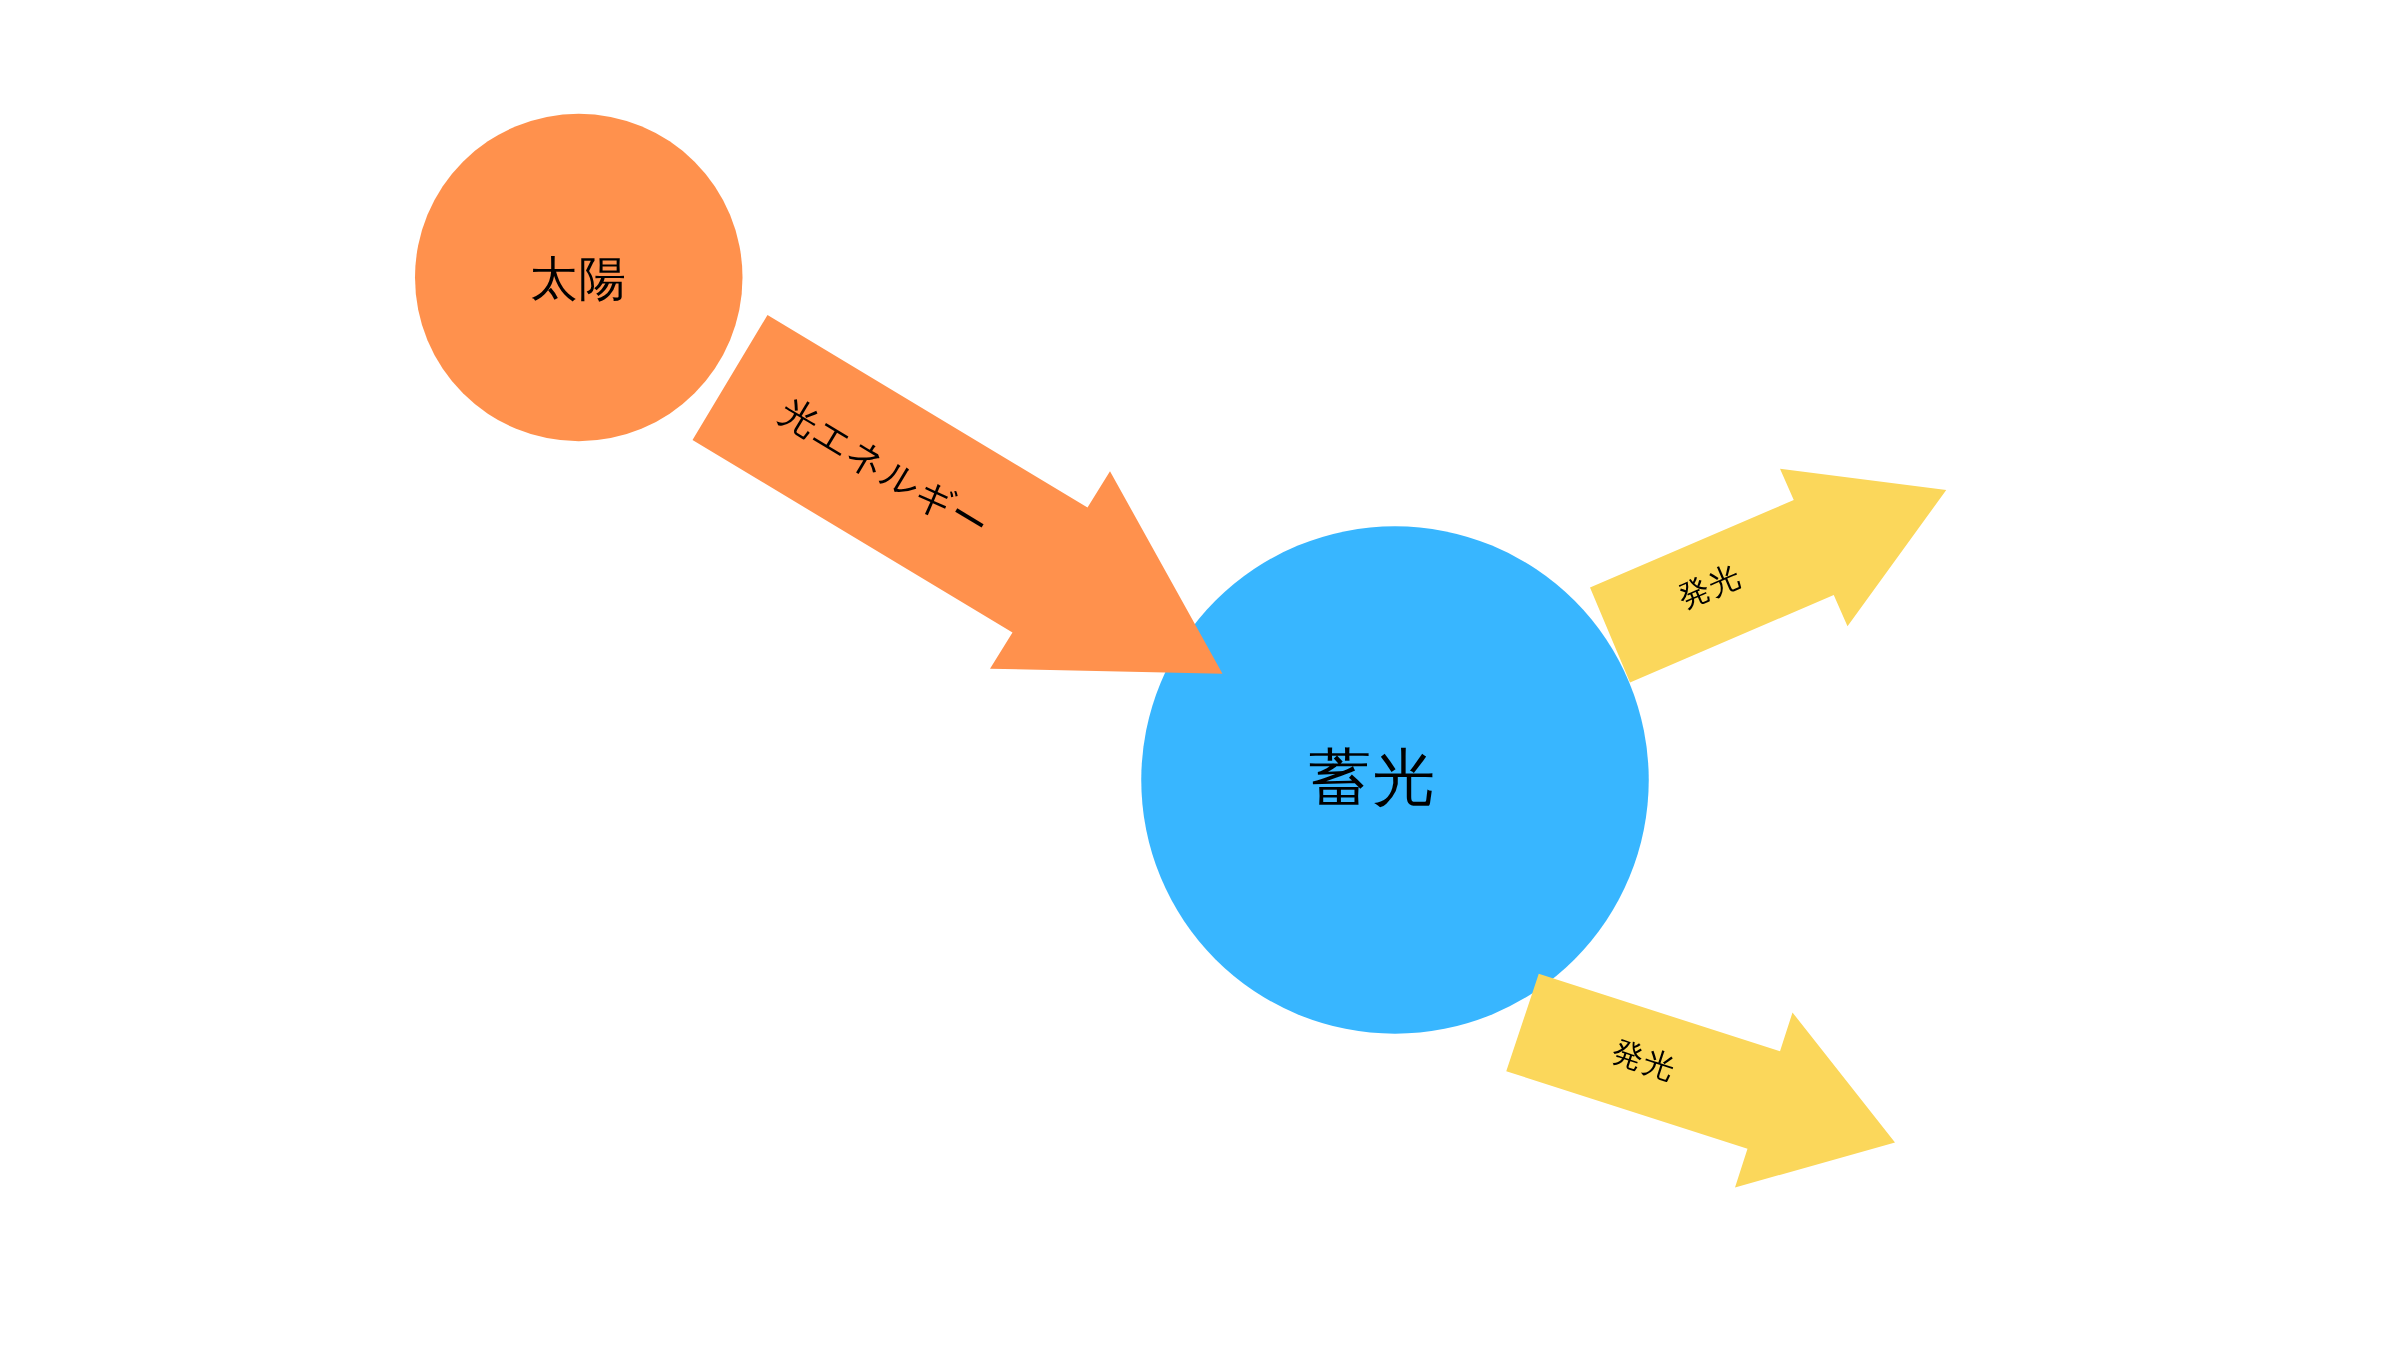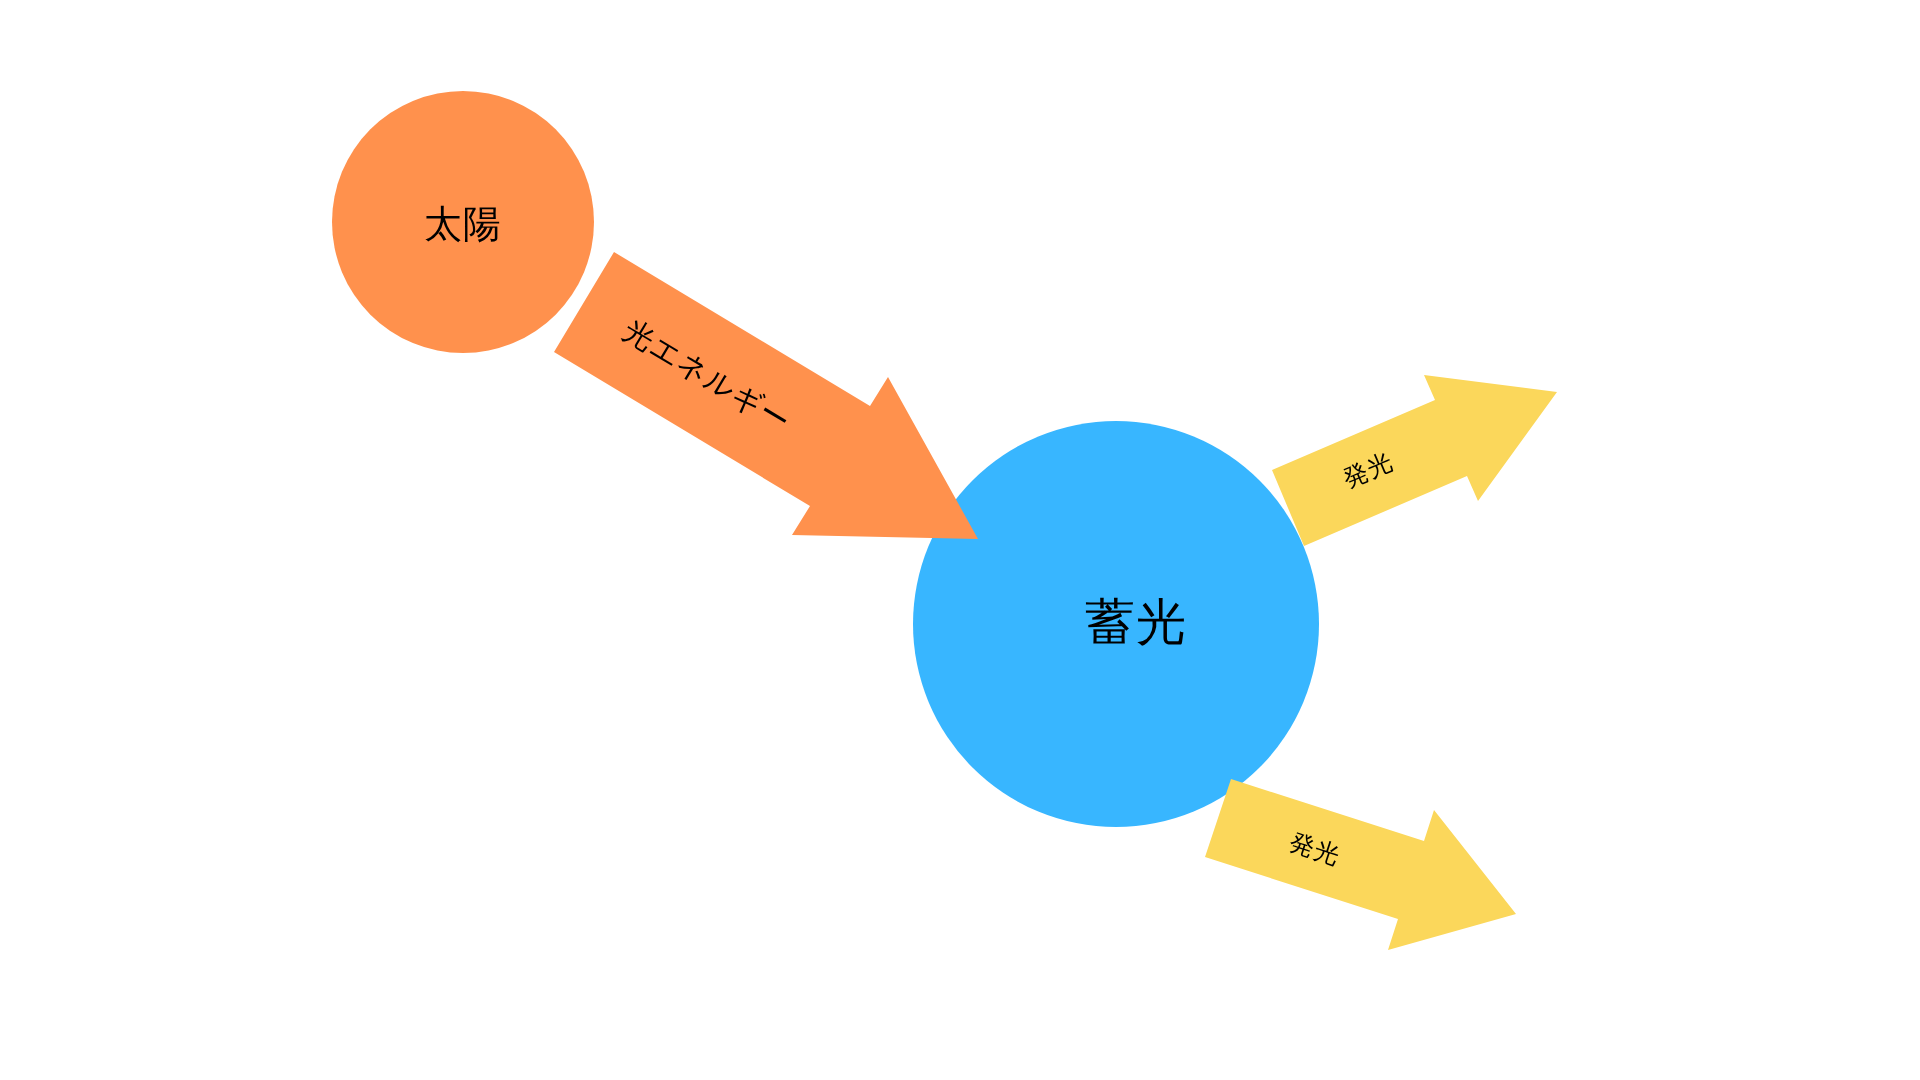--- a/index.html
+++ b/index.html
@@ -47,21 +47,21 @@
     transform: translate(-50%, -50%);
     line-height: 1;
     letter-spacing: 1px;
   }
   .sun-label {
     left: 463px;
     top: 224px;
     font-size: 38px;
   }
   .storage-label {
-    left: 1136px;
+    left: 1098px;
     top: 622px;
     font-size: 50px;
   }
   .light-energy-label {
     left: 707px;
     top: 376px;
     font-size: 30px;
     transform: translate(-50%, -50%) rotate(31deg);
   }
   .emission-upper-label {

